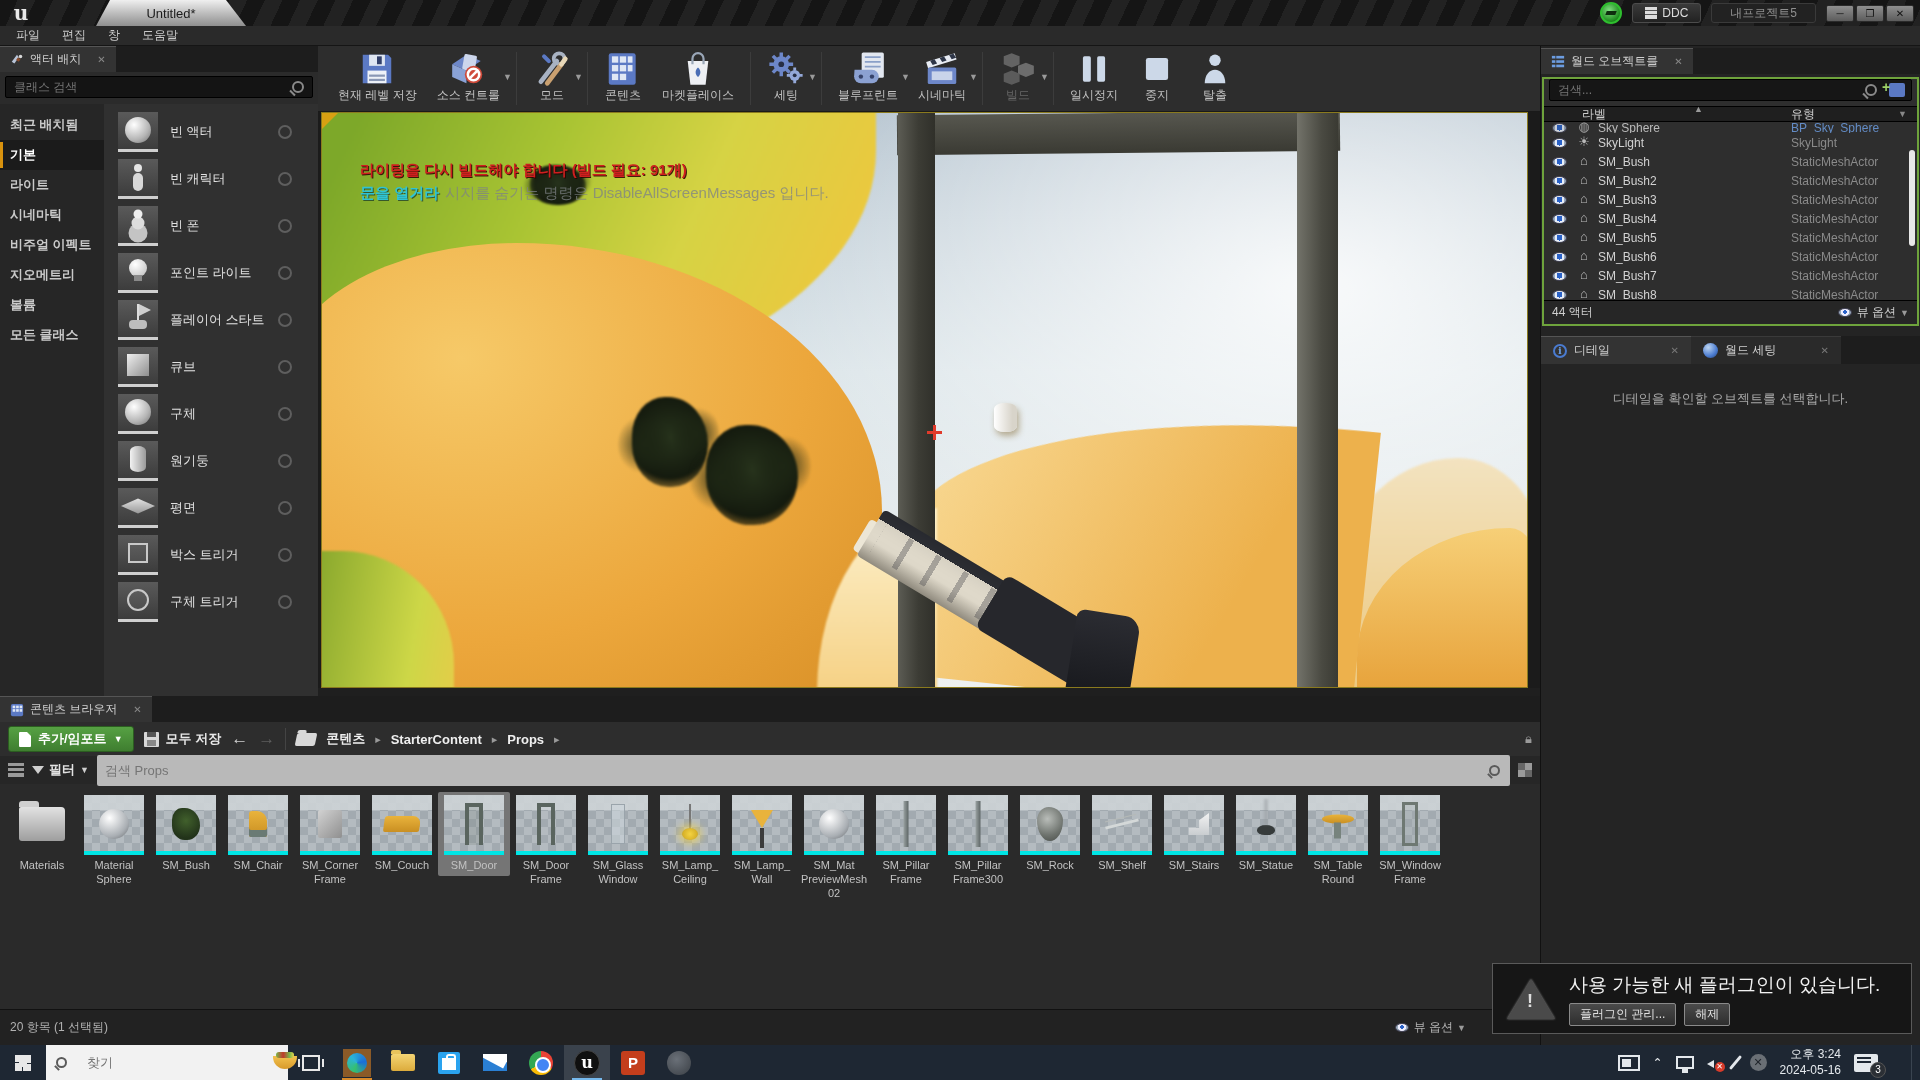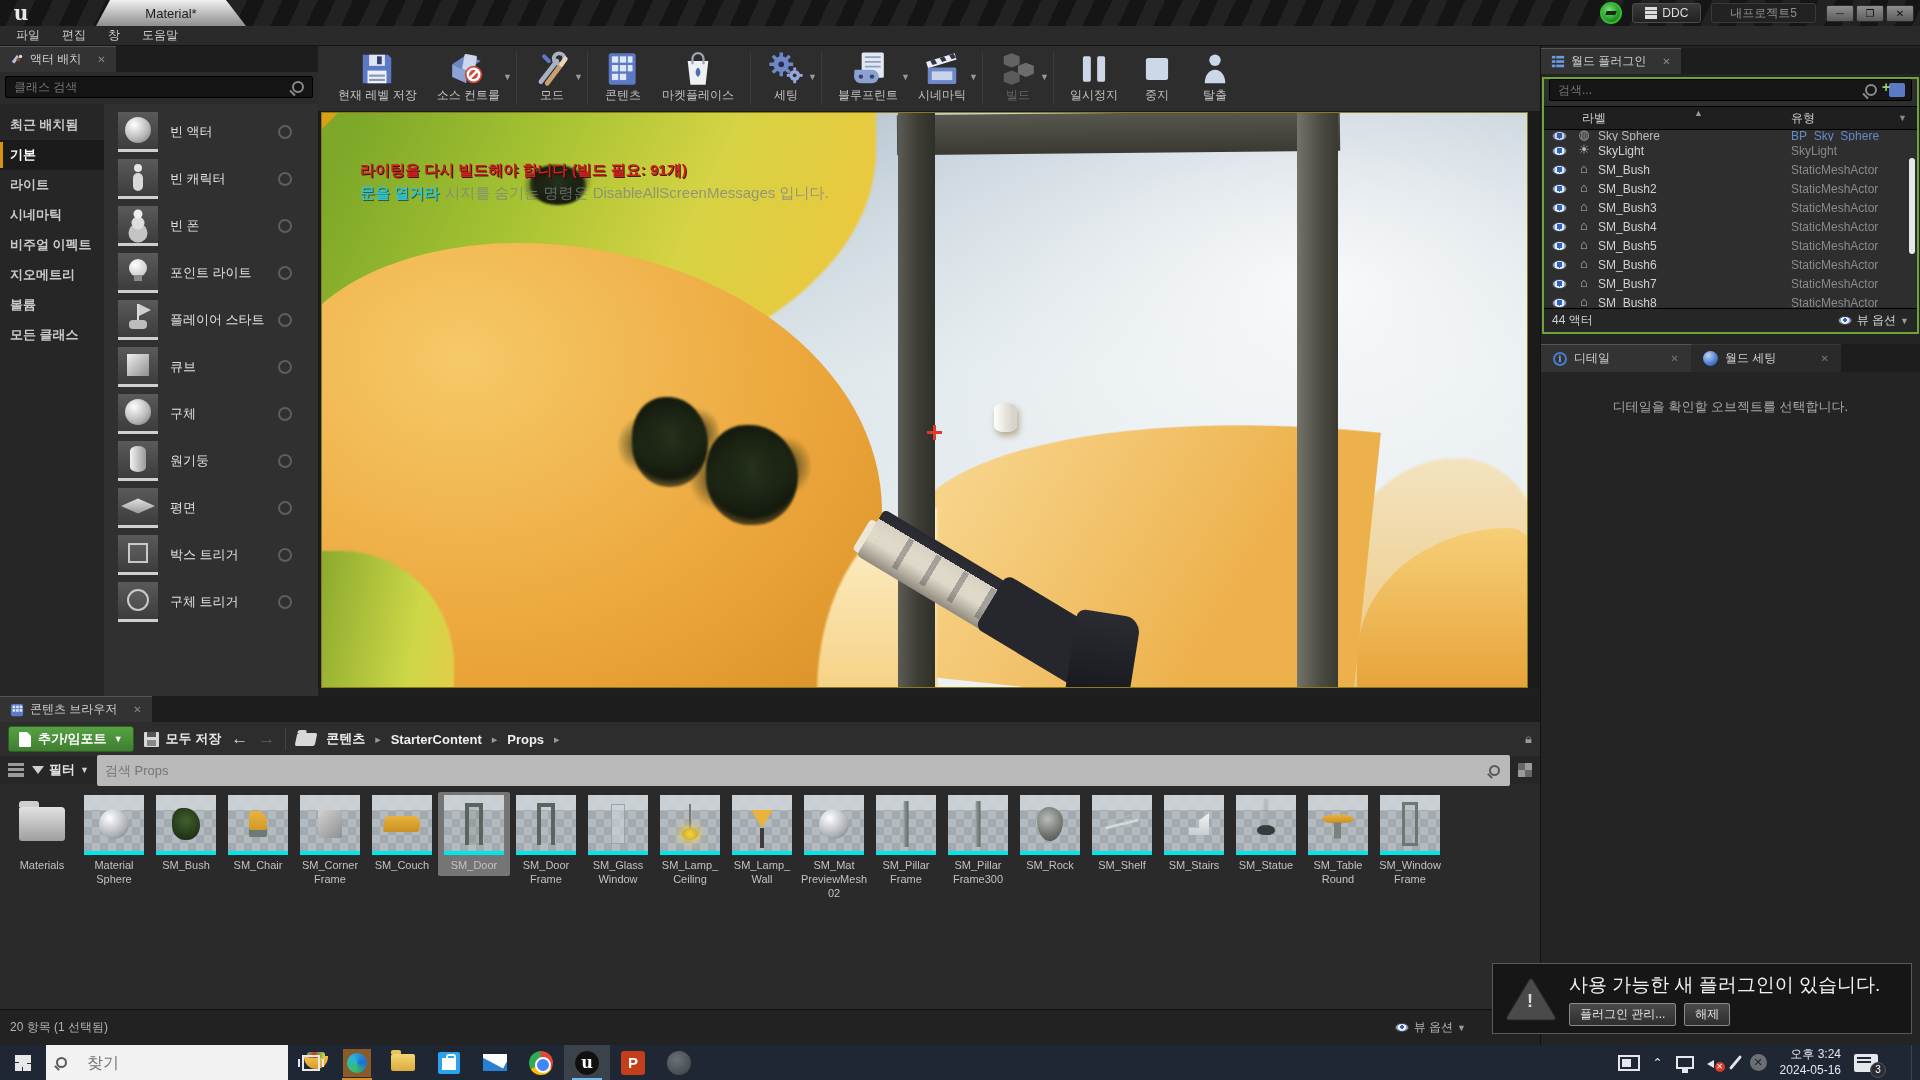--- a/index.html
+++ b/index.html
@@ -139,21 +139,21 @@
   .vp-msg .cyan{color:#2fc3d4;text-shadow:1px 1px 0 rgba(0,30,40,.6);}
   .vp-msg .gray{color:rgba(125,130,134,.75);font-weight:normal;margin-left:6px;}
   
   .right-panel{position:absolute;left:1540px;top:46px;width:380px;height:999px;background:#242424;border-left:1px solid #111;}
   .ol-tabrow{height:26px;background:#1d1d1d;display:flex;margin-top:2px;}
   .ol-box{margin:2px 3px 0 3px;background:#2e2e2e;box-shadow:0 0 0 2px #6ea33c;position:relative;}
   .ol-search{margin:5px 5px;height:22px;background:#161616;border:1px solid #000;border-radius:2px;display:flex;align-items:center;}
   .ol-search input{flex:1;background:transparent;border:0;outline:0;color:#8a8a8a;font-size:12px;padding:0 8px;font-family:inherit;}
   .add-doc{width:16px;height:14px;margin:0 6px 0 4px;background:#5b79c4;border-radius:2px;position:relative;flex:none;}
   .add-doc::after{content:"+";position:absolute;left:-7px;top:-4px;color:#9fd468;font-weight:bold;font-size:14px;}
-  .ol-header{height:24px;background:#1f1f1f;border-top:1px solid #000;border-bottom:1px solid #000;
+  .ol-header{height:16px;background:#1f1f1f;border-top:1px solid #000;border-bottom:1px solid #000;
     display:flex;align-items:center;color:#cfcfcf;font-size:12px;}
   .ol-header .hl{flex:1;padding-left:38px;position:relative;}
   .ol-header .hl .sort{position:absolute;left:150px;top:-2px;color:#9a9a9a;font-size:9px;}
   .ol-header .ht{width:126px;position:relative;}
   .ol-header .ht .filt{position:absolute;right:10px;top:3px;color:#888;font-size:9px;}
   .ol-rows{height:178px;overflow:hidden;position:relative;}
   .ol-row{height:19px;display:flex;align-items:center;font-size:12px;color:#d2d2d2;}
   .ol-row .eye{width:15px;height:10px;border-radius:50%;background:radial-gradient(circle at 50% 45%,#2a62c8 0 3px,#e8eef8 3px 5px,#9ab 5px);
     margin:0 10px 0 8px;flex:none;border:1px solid #445;}
   .ol-row .ricon{width:14px;height:13px;margin-right:7px;flex:none;color:#b9b9b9;font-size:13px;line-height:12px;text-align:center;}
@@ -248,21 +248,21 @@
   .g-table::after{content:"";position:absolute;left:12px;top:8px;width:7px;height:16px;background:#77837d;}
   .g-window{width:16px;height:44px;border:3px solid #6e7872;background:rgba(160,170,168,.3);}
   .cb-status{position:absolute;left:0;bottom:0;width:100%;height:36px;background:#222;border-top:1px solid #111;
     display:flex;align-items:center;padding:0 10px;color:#b2b2b2;font-size:12px;}
   .cb-status .spacer{flex:1;}
   
   .taskbar{position:absolute;left:0;top:1045px;width:1920px;height:35px;background:#1e2733;display:flex;align-items:center;z-index:40;}
   .tk-start{width:46px;height:35px;display:flex;align-items:center;justify-content:center;}
   .win-ic{width:16px;height:16px;background:conic-gradient(#e8e8e8 0 25%,#1e2733 0 27%,#e8e8e8 0 50%,#1e2733 0 52%,#e8e8e8 0 75%,#1e2733 0 77%,#e8e8e8 0);}
   .tk-search{width:242px;height:35px;background:#f2f2f2;display:flex;align-items:center;padding:0 10px;gap:8px;}
-  .tk-search input{flex:1;background:transparent;border:0;outline:0;color:#a16207;font-size:16px;font-family:inherit;}
+  .tk-search input{flex:1;background:transparent;border:0;outline:0;color:#a16207;font-size:13px;font-family:inherit;}
   .taco{width:24px;height:13px;border-radius:0 0 24px 24px;background:linear-gradient(#f2c14e,#d89a2b);position:relative;flex:none;}
   .taco::after{content:"";position:absolute;left:3px;top:-4px;width:18px;height:6px;border-radius:4px;
     background:linear-gradient(90deg,#7ab648,#c0392b 40%,#7ab648 75%,#e8d44d);}
   .tk-icons{display:flex;align-items:center;height:35px;}
   .tk-ic{width:46px;height:35px;display:flex;align-items:center;justify-content:center;position:relative;}
   .tk-ic.active{background:#3a424c;}
   .tk-ic .under{position:absolute;left:8px;bottom:0;right:8px;height:2px;background:#76b9ed;}
   .taskview{width:18px;height:16px;border:2px solid #e8e8e8;position:relative;}
   .taskview::before{content:"";position:absolute;left:-6px;top:2px;width:2px;height:8px;background:#e8e8e8;}
   .taskview::after{content:"";position:absolute;right:-6px;top:2px;width:2px;height:8px;background:#e8e8e8;}
@@ -302,21 +302,21 @@
     font-size:10px;display:flex;align-items:center;justify-content:center;border:1px solid #555;}
   .show-desktop{width:5px;height:35px;border-left:1px solid #3a4450;margin-left:6px;}
   .gap-dark{position:absolute;left:318px;top:688px;width:1222px;height:8px;background:#1f1f1f;}
 </style>
 </head>
 <body>
 
 <div class="titlebar">
   <div class="ue-logo">u</div>
   <div class="doc-tab">
-    <span>Material*</span>
+    <span>Untitled*</span>
   </div>
   <div class="tb-right">
     <div class="hat-icon"></div>
     <div class="ddc-btn">
       <span class="srv"></span>
       <span>DDC</span>
     </div>
     <div class="proj-name">내프로젝트5</div>
     <div class="win-btns">
       <div class="win-btn">─</div>
@@ -618,21 +618,21 @@
       <svg width="14" height="14" viewBox="0 0 16 16">
           <g fill="#6c9ce0">
             <rect x="1" y="1" width="4" height="3"></rect>
             <rect x="1" y="6" width="4" height="3"></rect>
             <rect x="1" y="11" width="4" height="3"></rect>
             <rect x="6" y="1" width="9" height="3"></rect>
             <rect x="6" y="6" width="9" height="3"></rect>
             <rect x="6" y="11" width="9" height="3"></rect>
           </g>
         </svg>
-      <span>월드 플러그인</span>
+      <span>월드 오브젝트를</span>
         <span class="x">✕</span>
     </div>
   </div>
   <div class="ol-box">
     <div class="ol-search">
       <input placeholder="검색..." style="">
       <span class="mag"></span>
       <span class="add-doc"></span>
     </div>
     <div class="ol-header">

